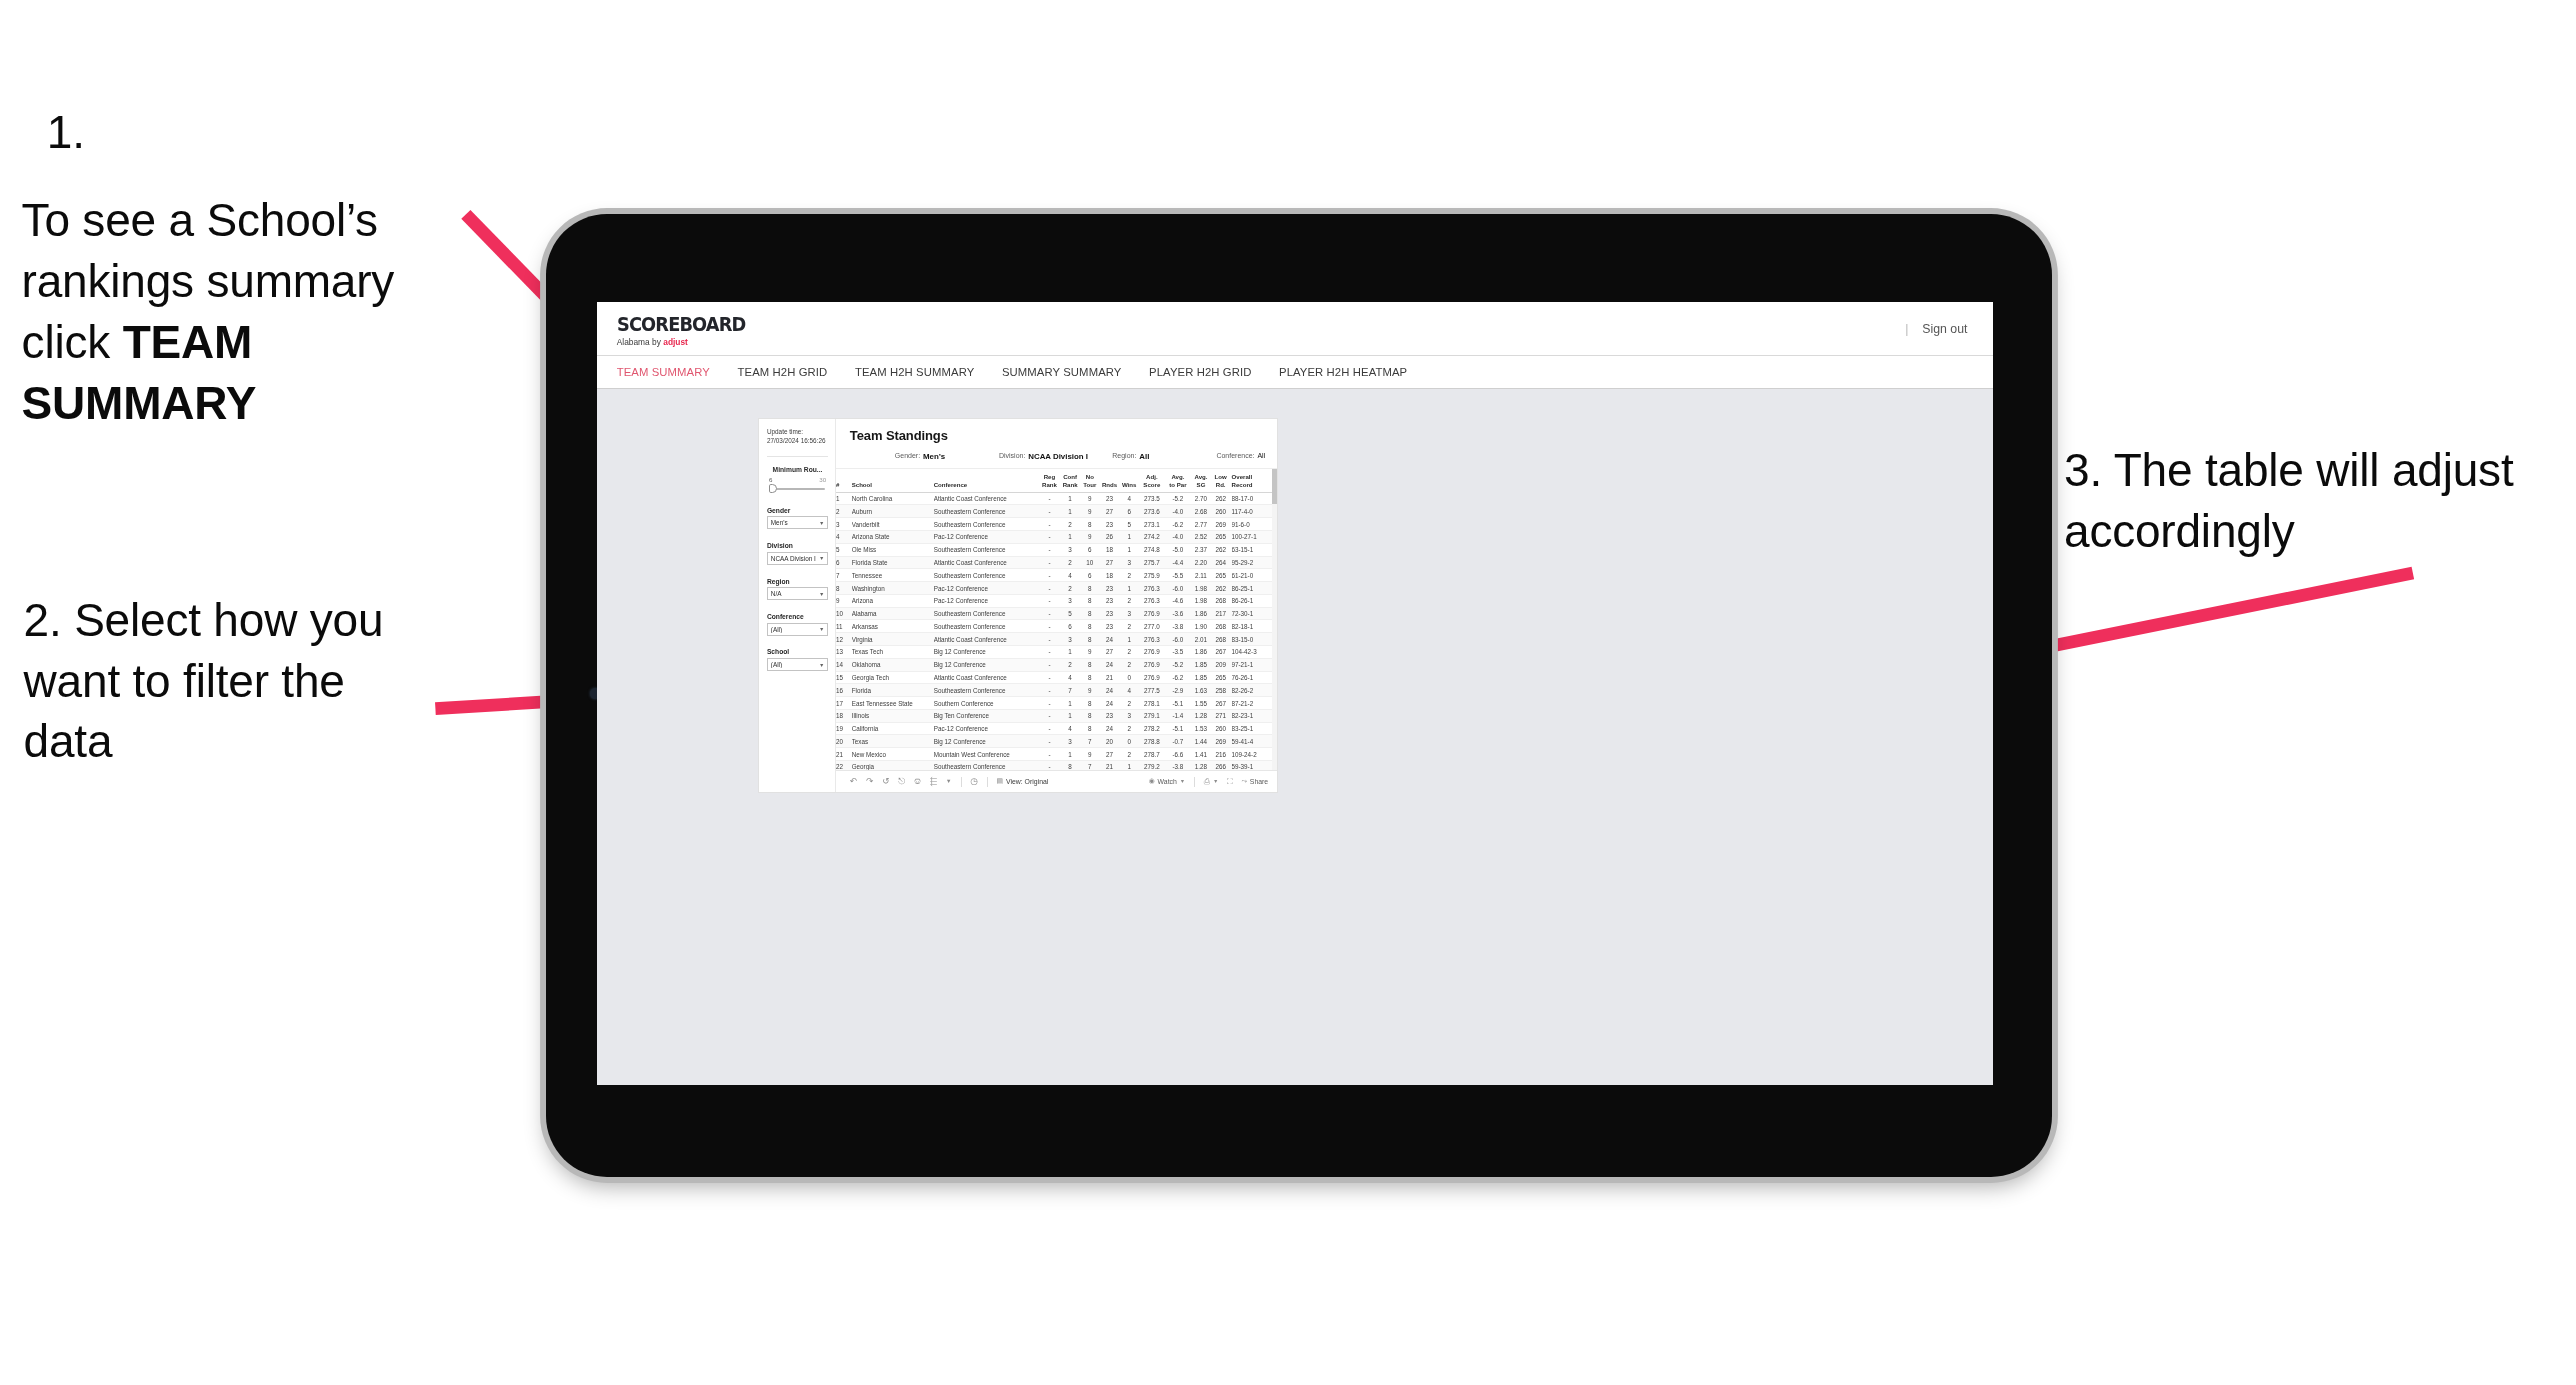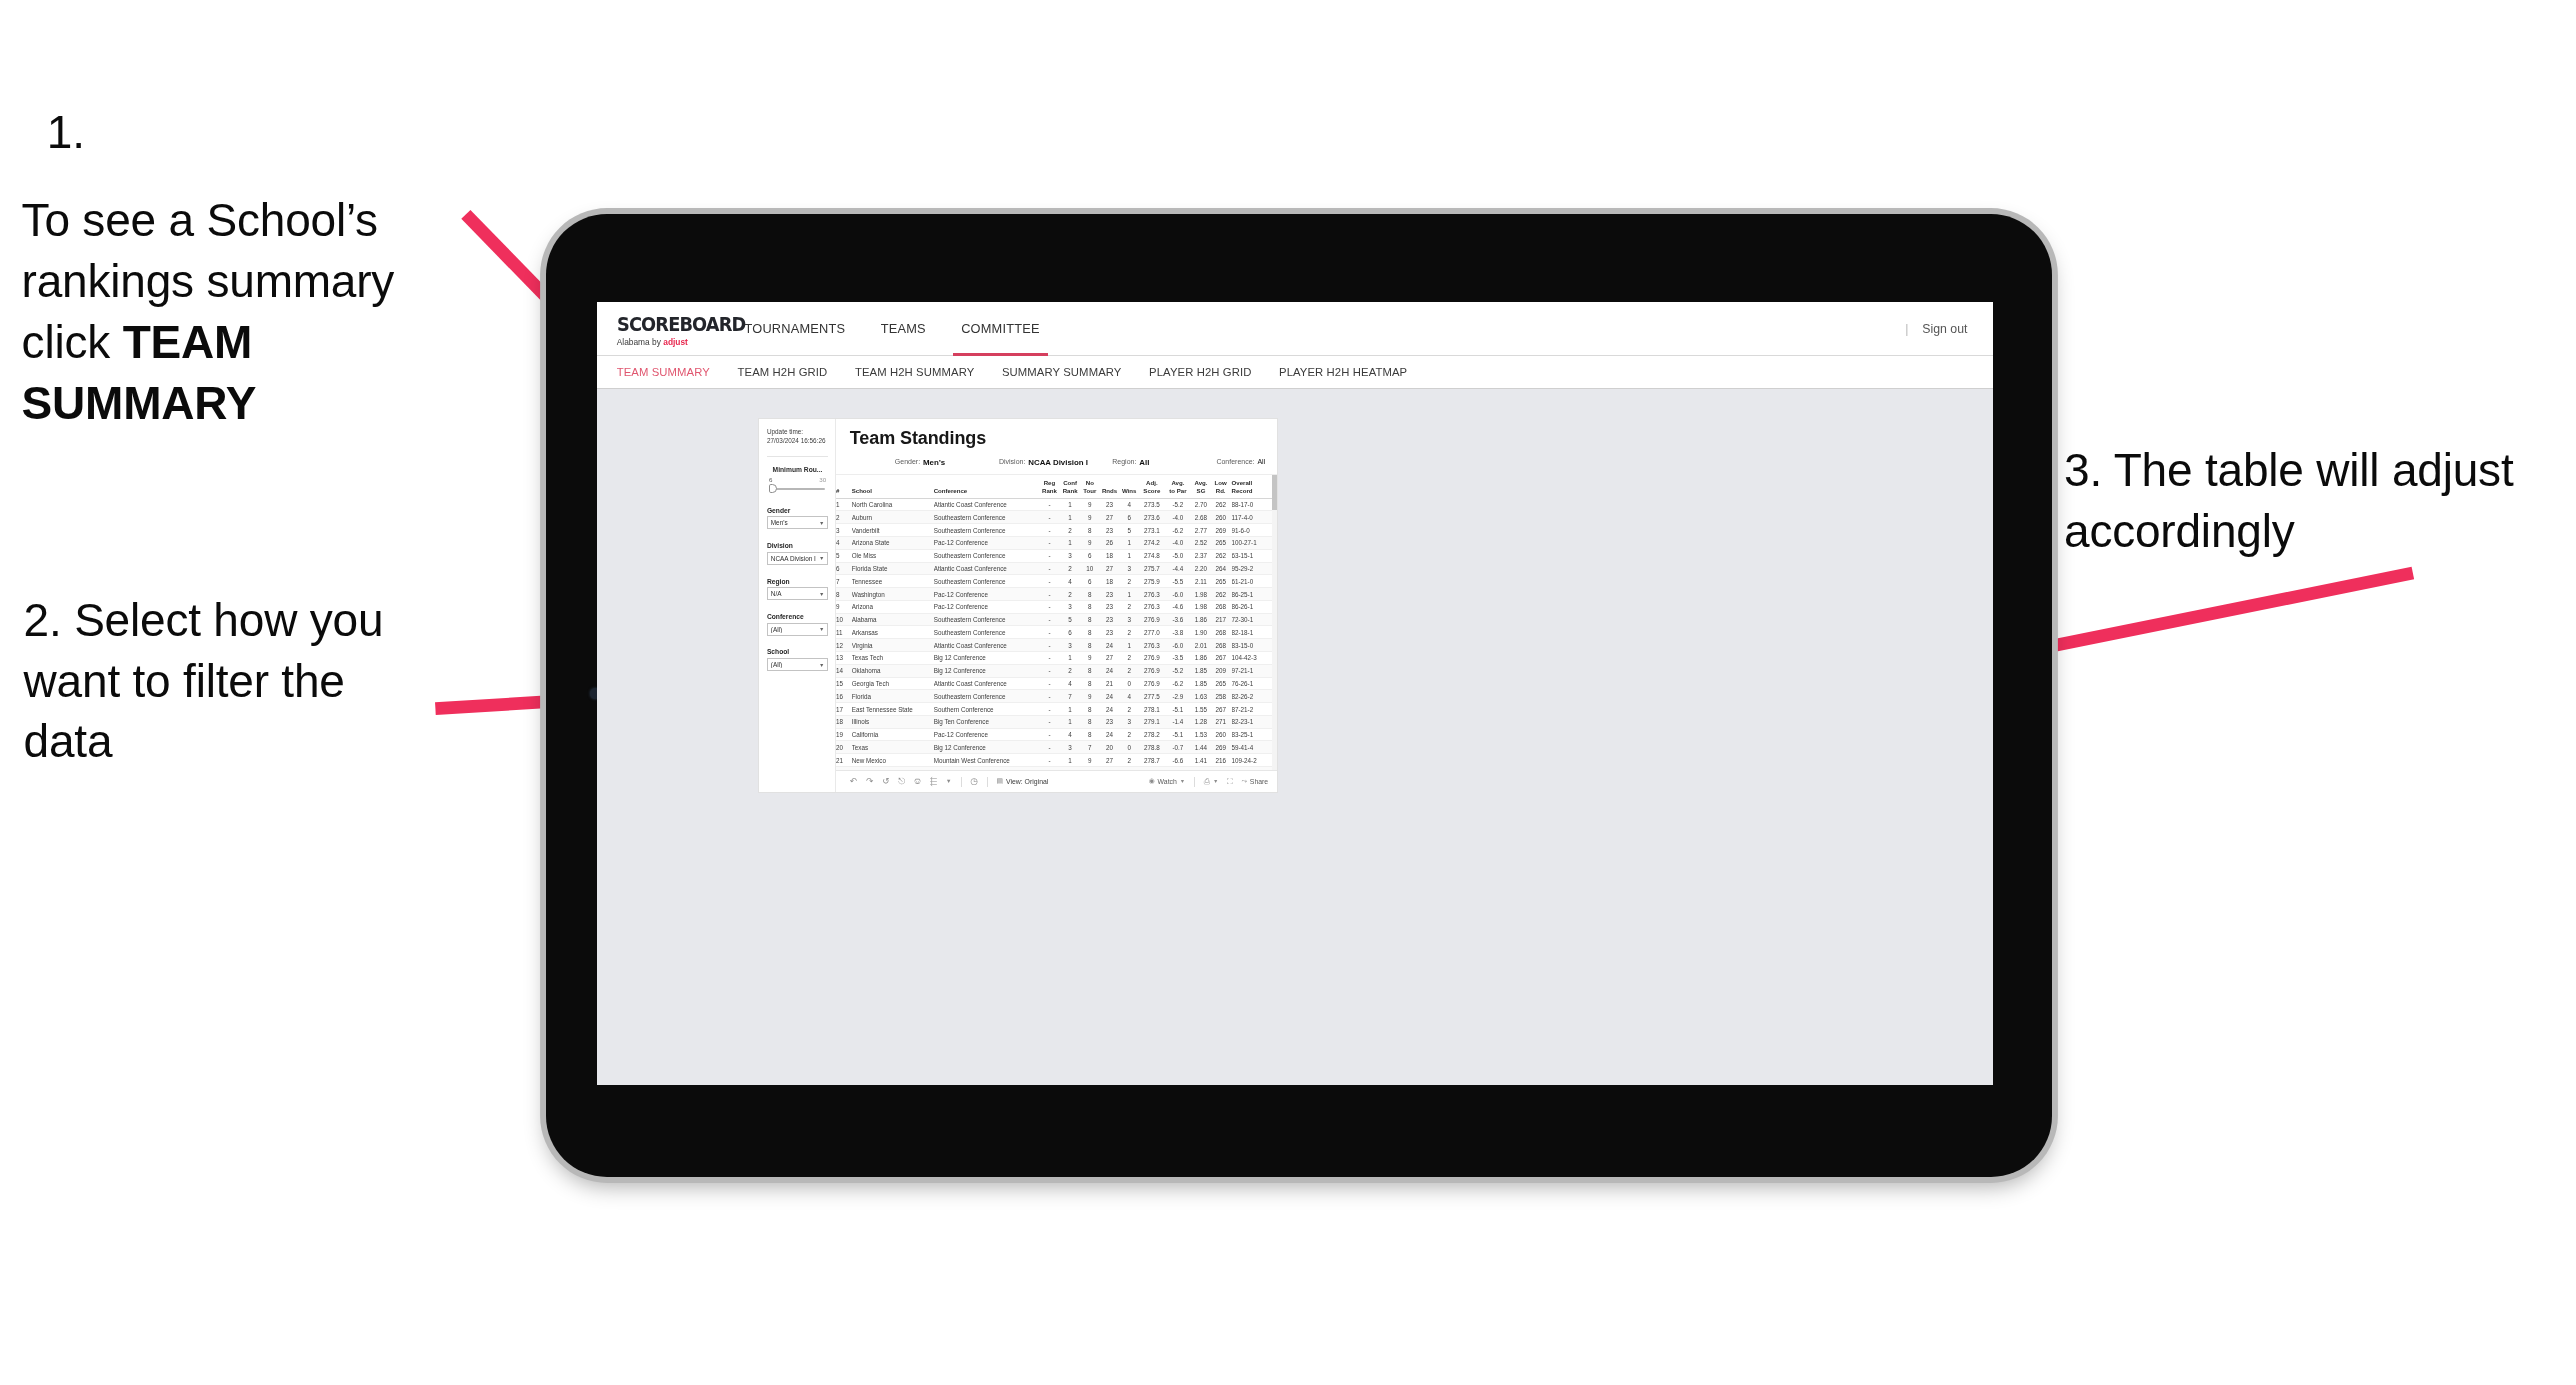--- a/index.html
+++ b/index.html
@@ -130,21 +130,21 @@
     height:12.8px; border:1px solid #c3c3c3; background:#fff;
     display:flex; align-items:center; padding:0 2.9px;
     font-size:6.4px; color:#2b2b2b;
   }
   #rail .sel .val { flex:1; overflow:hidden; white-space:nowrap; }
   #rail .sel .car { font-size:5.4px; color:#666; }
 
   
   #content { flex:1; display:flex; flex-direction:column; min-width:0; background:#fff; }
   #content-head { padding:8.8px 11.8px 7.9px 13.8px; border-bottom:1px solid #ededed; }
-  #content-head h1 { font-size:18px; color:#171717; font-weight:700; letter-spacing:-0.1px; }
+  #content-head h1 { font-size:13px; color:#171717; font-weight:700; letter-spacing:-0.1px; }
   #meta { display:flex; margin-top:8.8px; font-size:7px; color:#4a4a4a;margin-left:45px; }
   #meta .m { display:flex; gap:2.9px; }
   #meta .m:nth-child(1){ width:113px; }
   #meta .m:nth-child(2){ width:123px; }
   #meta .m:nth-child(3){ width:113px; }
   #meta .m .k { color:#5a5a5a; }
   #meta .m .v { color:#121212; font-weight:700; font-size:7.9px; }
 
   
   #tbl-wrap { flex:1; overflow:hidden; position:relative; }
@@ -213,25 +213,20 @@
 
 <div id="tablet"></div>
 <div id="tablet-camera"></div>
 
 <div id="tablet-screen">
 
   <div id="appbar">
     <div id="brand">
       <div class="bname">SCOREBOARD</div>
       <div class="bsub"><span>Alabama by </span><span class="clippd">adjust</span></div>
-    </div>
-    <div class="topnav">
-      <a href="#">TOURNAMENTS</a>
-      <a href="#">TEAMS</a>
-      <a href="#" class="active">COMMITTEE</a>
     </div>
     <div id="signout">
       <span class="bar">|</span>
       <a href="#" style="color:#555;text-decoration:none;">Sign out</a>
     </div>
   </div>
 
   <div id="subnav">
     <a href="#" class="active">TEAM SUMMARY</a>
     <a href="#">TEAM H2H GRID</a>

